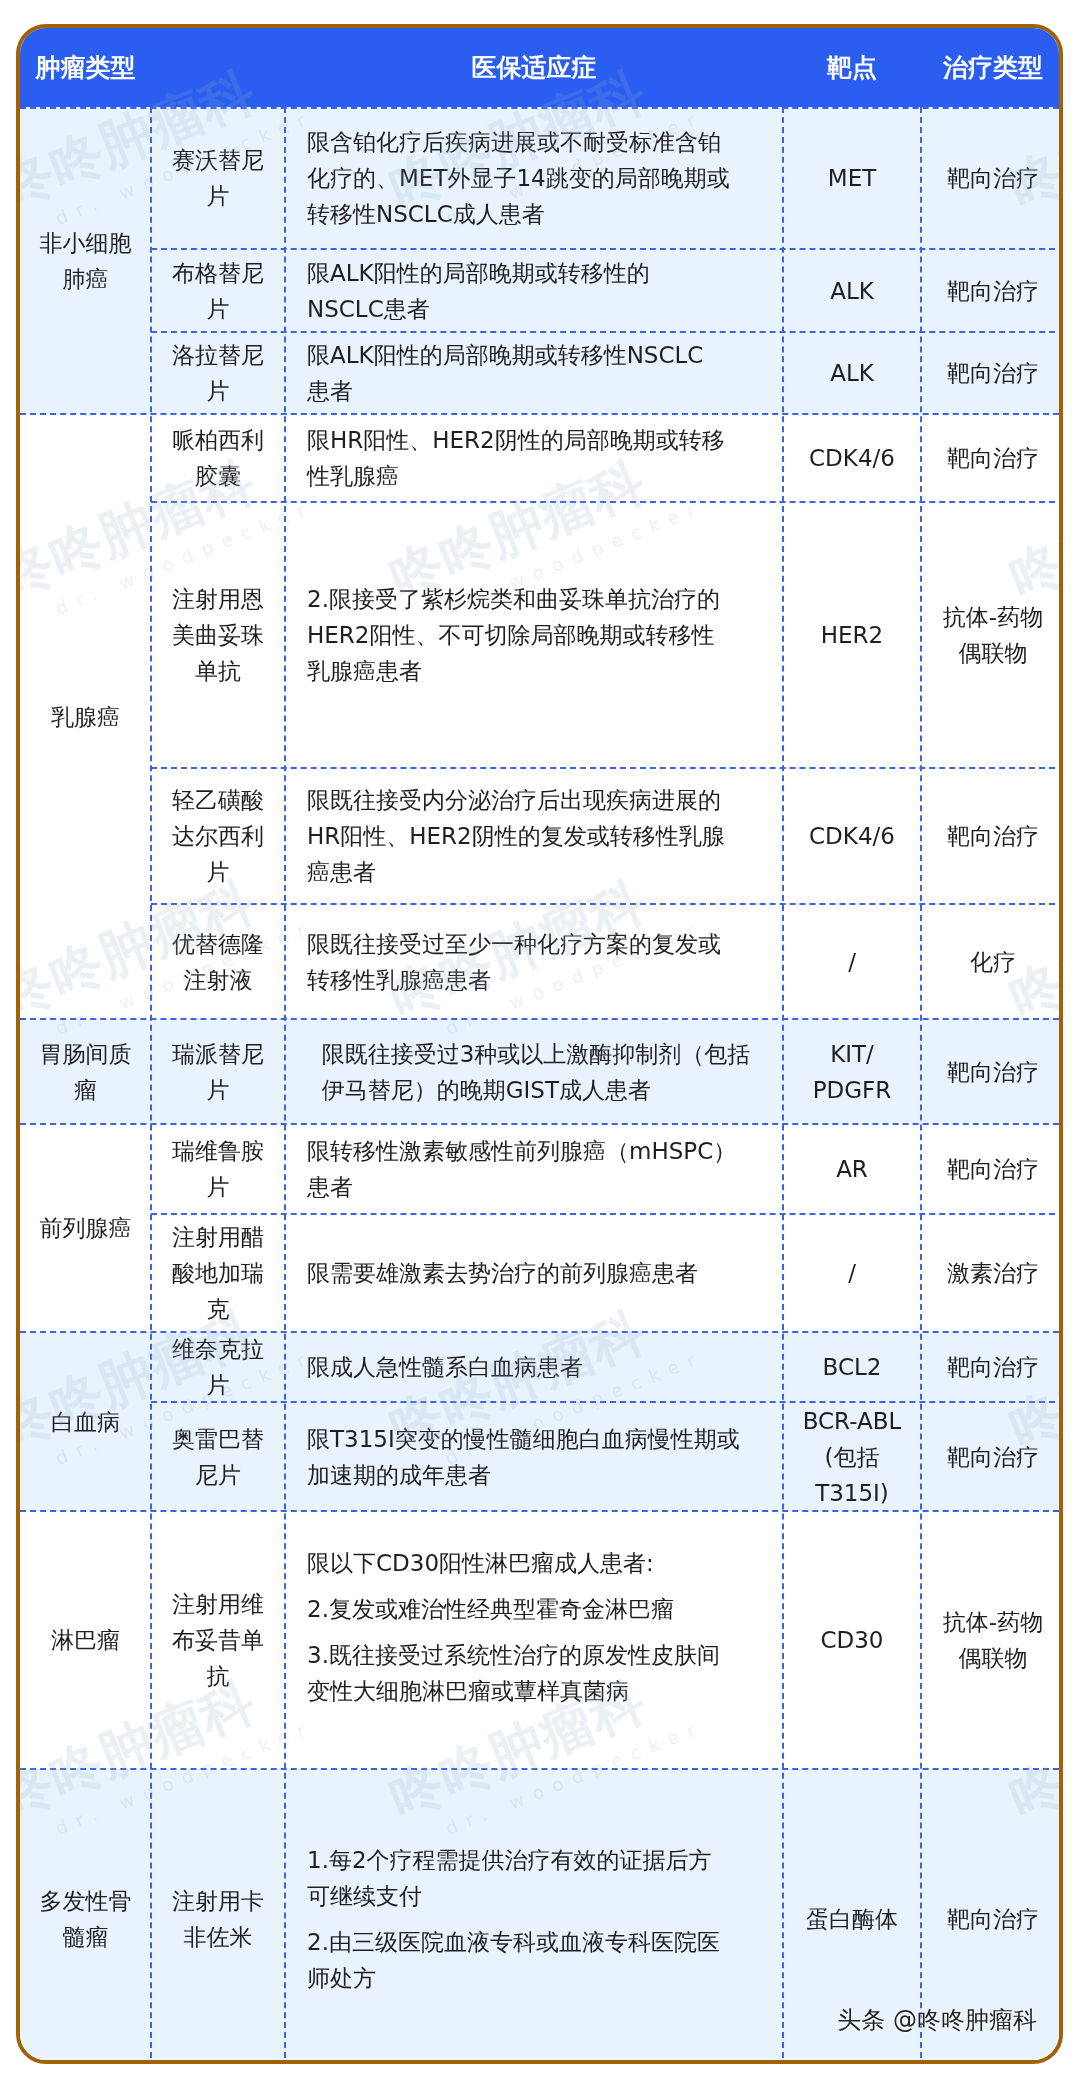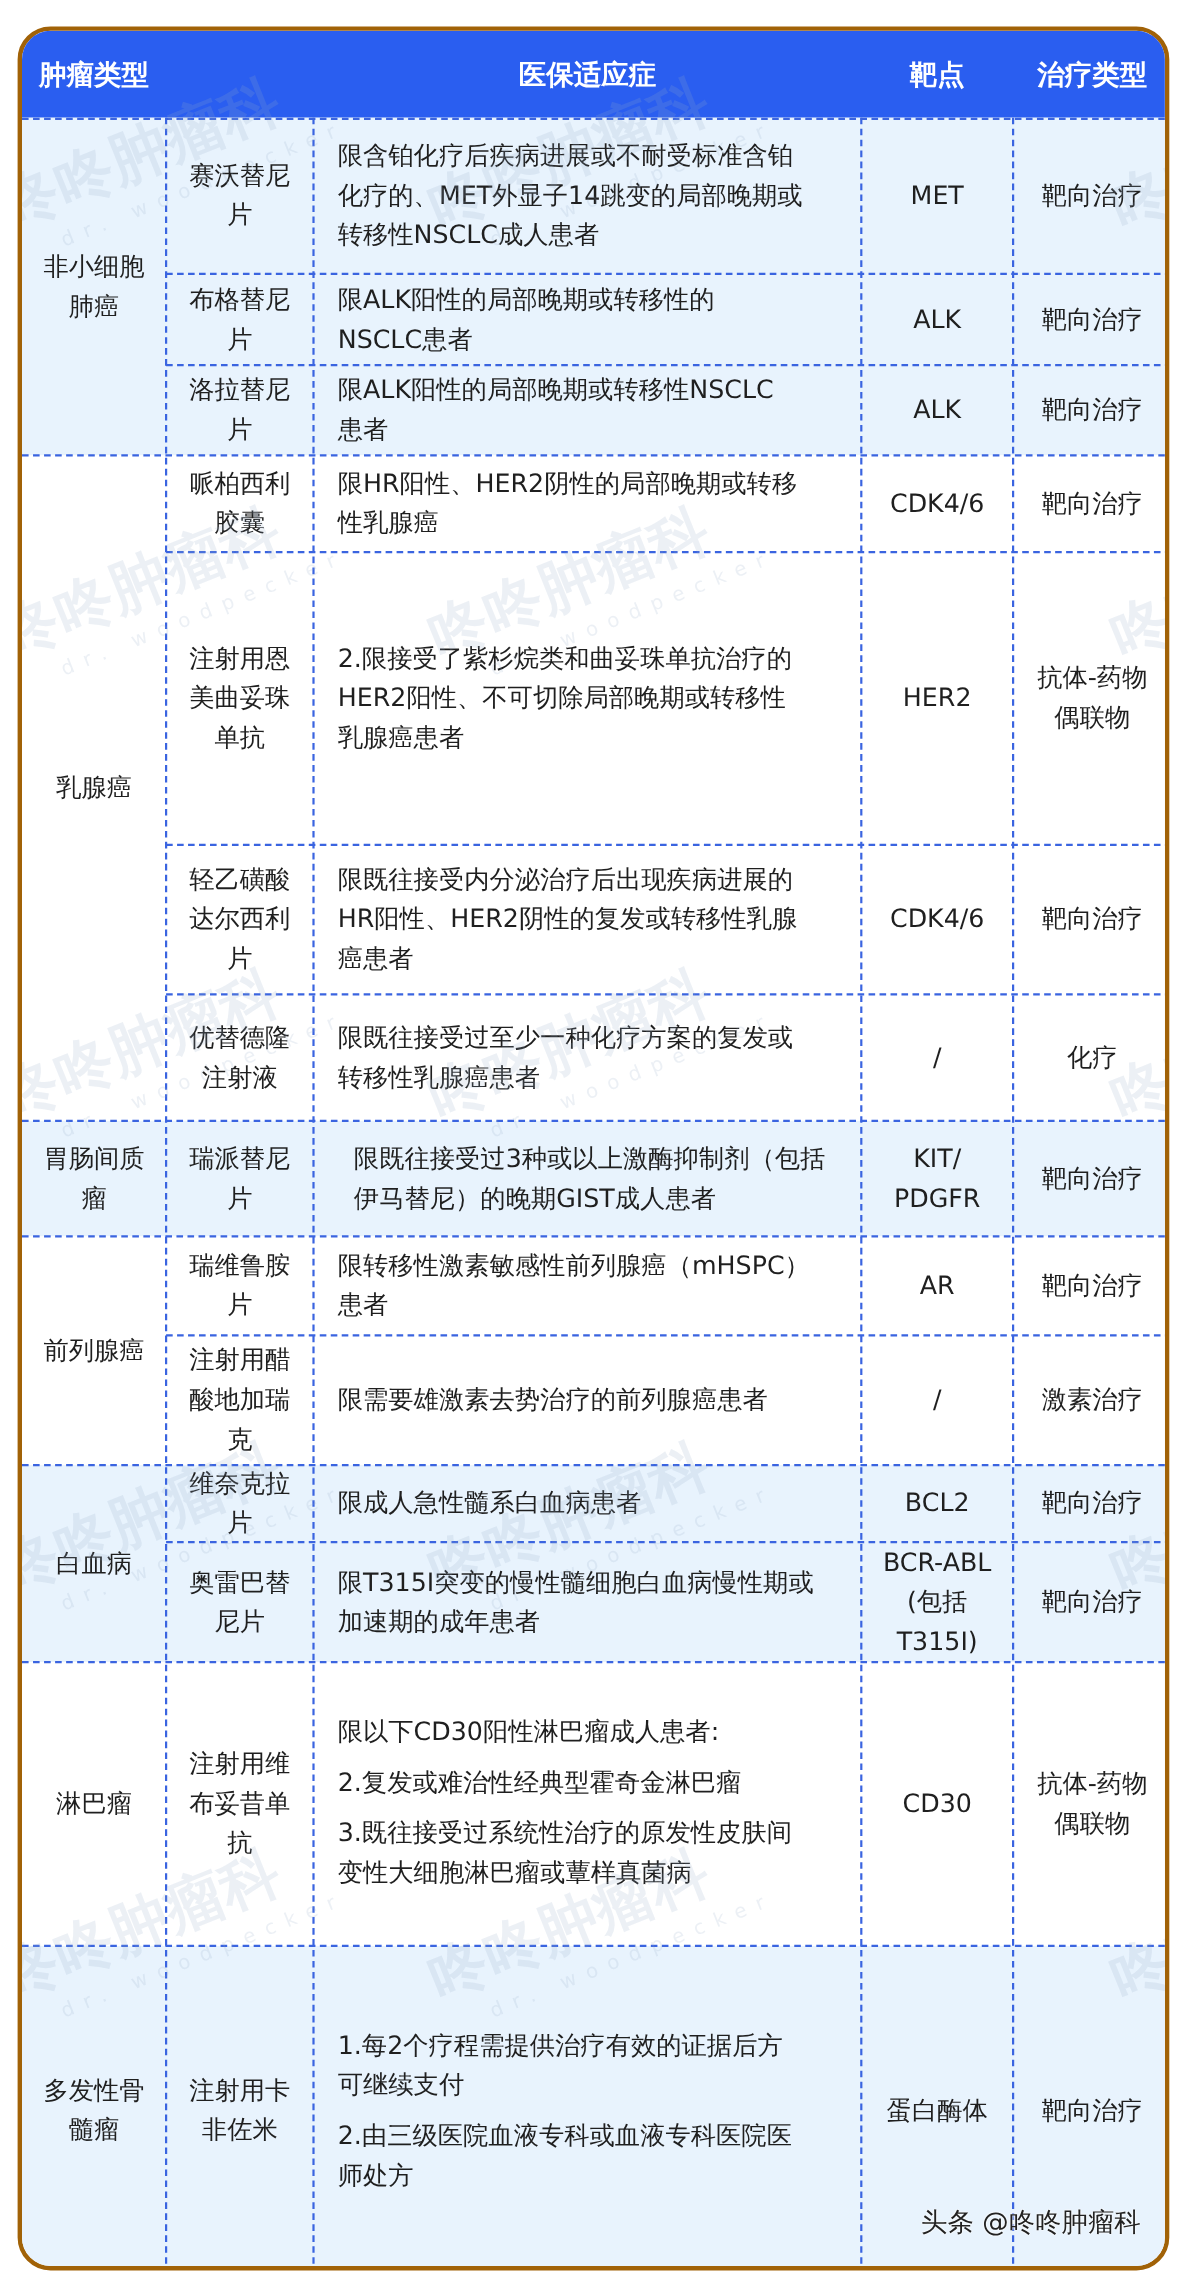--- a/index.html
+++ b/index.html
@@ -153,21 +153,21 @@
           <p>限T315I突变的慢性髓细胞白血病慢性期或<br>加速期的成年患者</p>
         </div>
         <div class="cell" style="left: 763px; width: 138px; top: 1295px; height: 109px;">BCR-ABL<br>(包括T315I)</div>
         <div class="cell" style="left: 901px; width: 144px; top: 1295px; height: 109px;">靶向治疗</div>
       </div>
       <div class="band white" style="top: 1404px; height: 258px;"></div>
       <div class="cell" style="left: 0px; width: 131px; top: 1404px; height: 258px;">淋巴瘤</div>
       <div class="hline" style="left: 0px; width: 100%; top: 1403px;"></div>
       <div>
         <div class="cell" style="left: 131px; width: 134px; top: 1404px; height: 258px;">注射用维<br>布妥昔单<br>抗</div>
-        <div class="cell ind" style="left: 265px; width: 498px; top: 1404px; height: 232px; margin-top: 12px;">
+        <div class="cell ind" style="left: 265px; width: 498px; top: 1404px; height: 232px;">
           <p>限以下CD30阳性淋巴瘤成人患者:</p>
           <p>2.复发或难治性经典型霍奇金淋巴瘤</p>
           <p>3.既往接受过系统性治疗的原发性皮肤间<br>变性大细胞淋巴瘤或蕈样真菌病</p>
         </div>
         <div class="cell" style="left: 763px; width: 138px; top: 1404px; height: 258px;">CD30</div>
         <div class="cell" style="left: 901px; width: 144px; top: 1404px; height: 258px;">抗体-药物<br>偶联物</div>
       </div>
       <div class="band blue" style="top: 1662px; height: 299px;"></div>
       <div class="cell" style="left: 0px; width: 131px; top: 1662px; height: 299px;">多发性骨<br>髓瘤</div>
       <div class="hline" style="left: 0px; width: 100%; top: 1661px;"></div>

